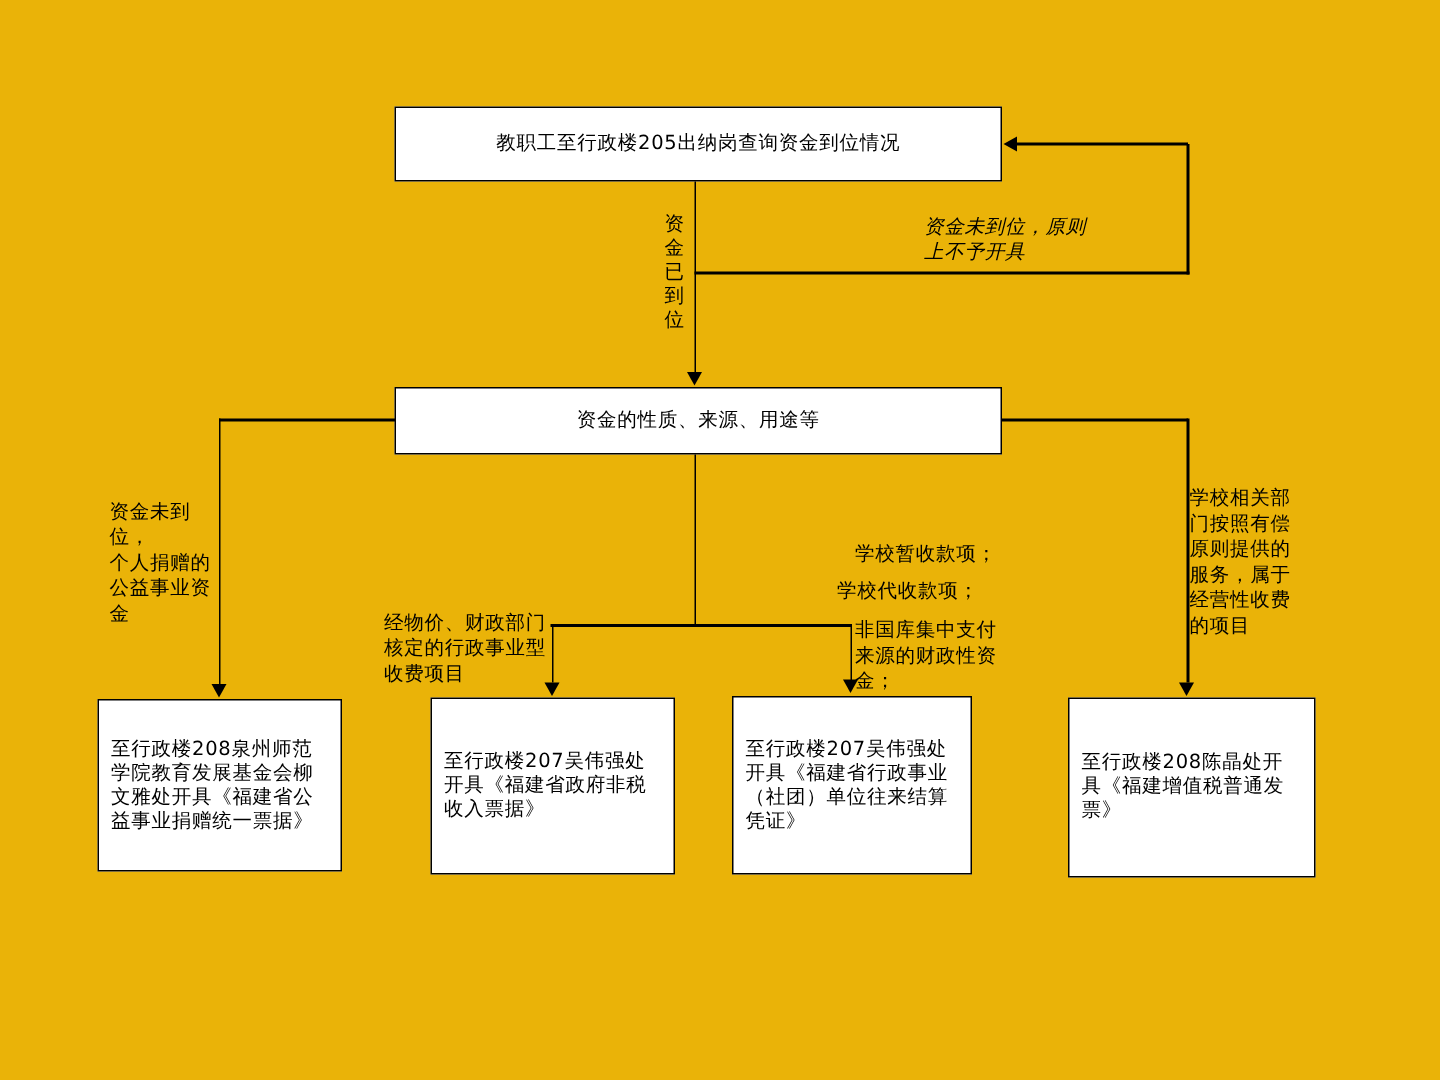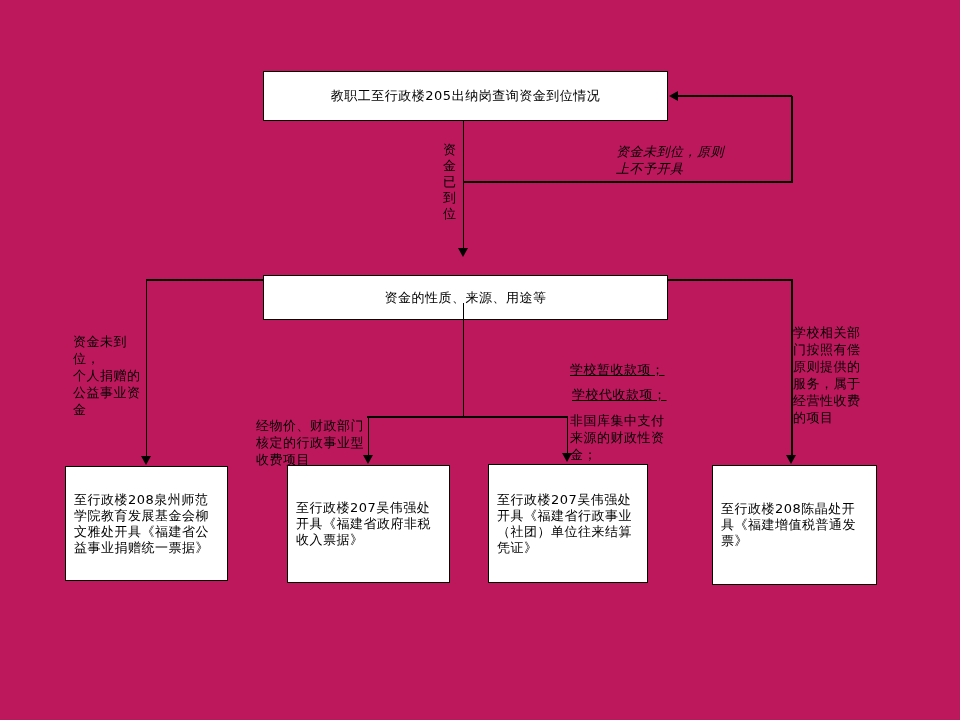--- a/index.html
+++ b/index.html
@@ -1,17 +1,17 @@
 <!DOCTYPE html>
 <html><head>
 <meta charset="utf-8">
 <style>
   html,body{margin:0;padding:0;background:#fff;}
   #canvas{
-    position:relative;width:960px;height:720px;background:#be185d;overflow:hidden;
+    position:relative;width:960px;height:720px;background:#eab308;overflow:hidden;
     font-family:"DejaVu Sans",sans-serif;color:#000;
   }
   .box{
     position:absolute;border:1.5px solid #000;background:#fff;
     display:flex;align-items:center;justify-content:center;box-sizing:border-box;
   }
   .box .txt{font-size:13px;line-height:16px;letter-spacing:0.5px;}
   .center .txt{text-align:center;white-space:pre-line;}
   .leaf .txt{text-align:left;white-space:pre-line;padding:0 5px 0 8px;width:100%;box-sizing:border-box;}
   .line{position:absolute;background:#000;}
@@ -33,21 +33,21 @@
 </style>
 </head>
 <body>
 
 <div id="canvas">
 
   <div class="box center" style="left:263px;top:71px;width:405px;height:50px;">
     <span class="txt">教职工至行政楼205出纳岗查询资金到位情况</span>
   </div>
 
-  <div class="box center" style="left:263px;top:275px;width:405px;height:45px;">
+  <div class="box center" style="left:263px;top:258px;width:405px;height:45px;">
     <span class="txt">资金的性质、来源、用途等</span>
   </div>
 
   <div class="box leaf" style="left:65px;top:466px;width:163px;height:115px;">
     <span class="txt">至行政楼208泉州师范
 学院教育发展基金会柳
 文雅处开具《福建省公
 益事业捐赠统一票据》</span>
   </div>
 
@@ -101,26 +101,26 @@
 位</div>
 
   <div class="lbl" style="left:616px;top:143px;width:130px;font-style:italic;">资金未到位，原则
 上不予开具</div>
 
   <div class="lbl" style="left:73px;top:333px;width:80px;">资金未到位，
 个人捐赠的
 公益事业资
 金</div>
 
-  <div class="lbl" style="left:256px;top:418px;width:120px;font-family:Liberation Mono, monospace;">经物价、财政部门
+  <div class="lbl" style="left:256px;top:407px;width:120px;">经物价、财政部门
 核定的行政事业型
 收费项目</div>
 
-  <div class="lbl" style="left:570px;top:361px;width:110px;text-decoration:underline;">学校暂收款项；</div>
-  <div class="lbl" style="left:572px;top:386px;width:110px;text-decoration:underline;">学校代收款项；</div>
+  <div class="lbl" style="left:570px;top:361px;width:110px;">学校暂收款项；</div>
+  <div class="lbl" style="left:558px;top:386px;width:110px;">学校代收款项；</div>
   <div class="lbl" style="left:570px;top:412px;width:100px;">非国库集中支付
 来源的财政性资
 金；</div>
 
   <div class="lbl" style="left:793px;top:324px;width:80px;">学校相关部
 门按照有偿
 原则提供的
 服务，属于
 经营性收费
 的项目</div>

